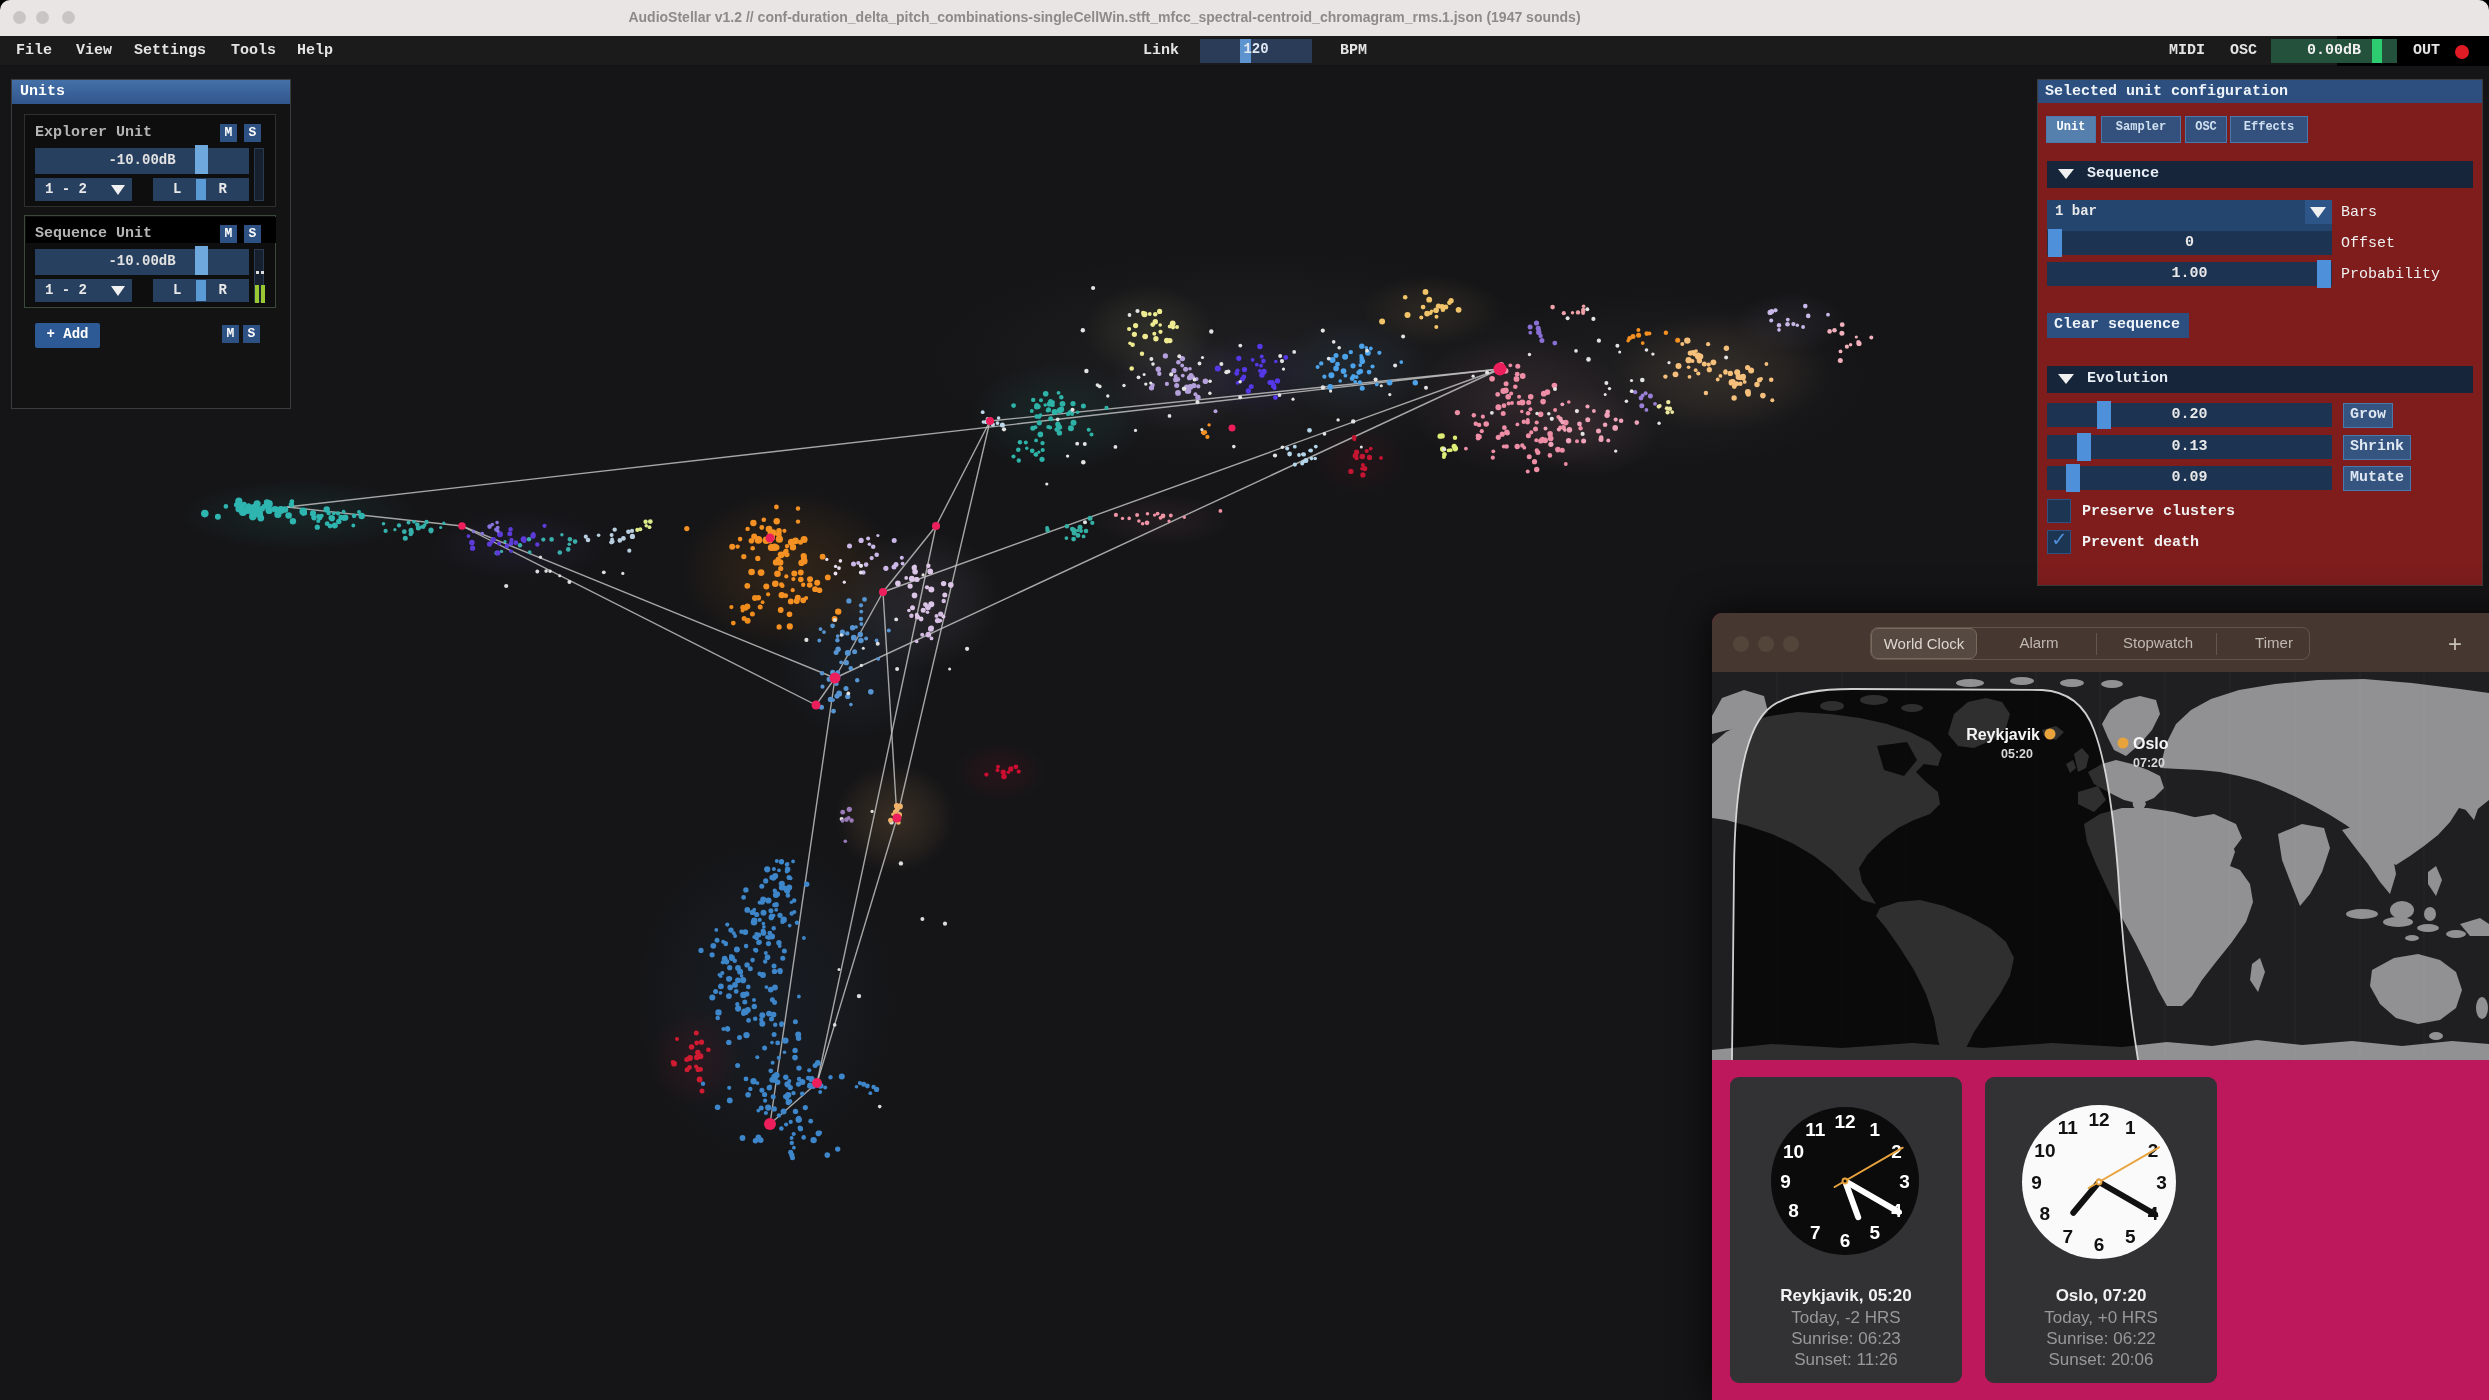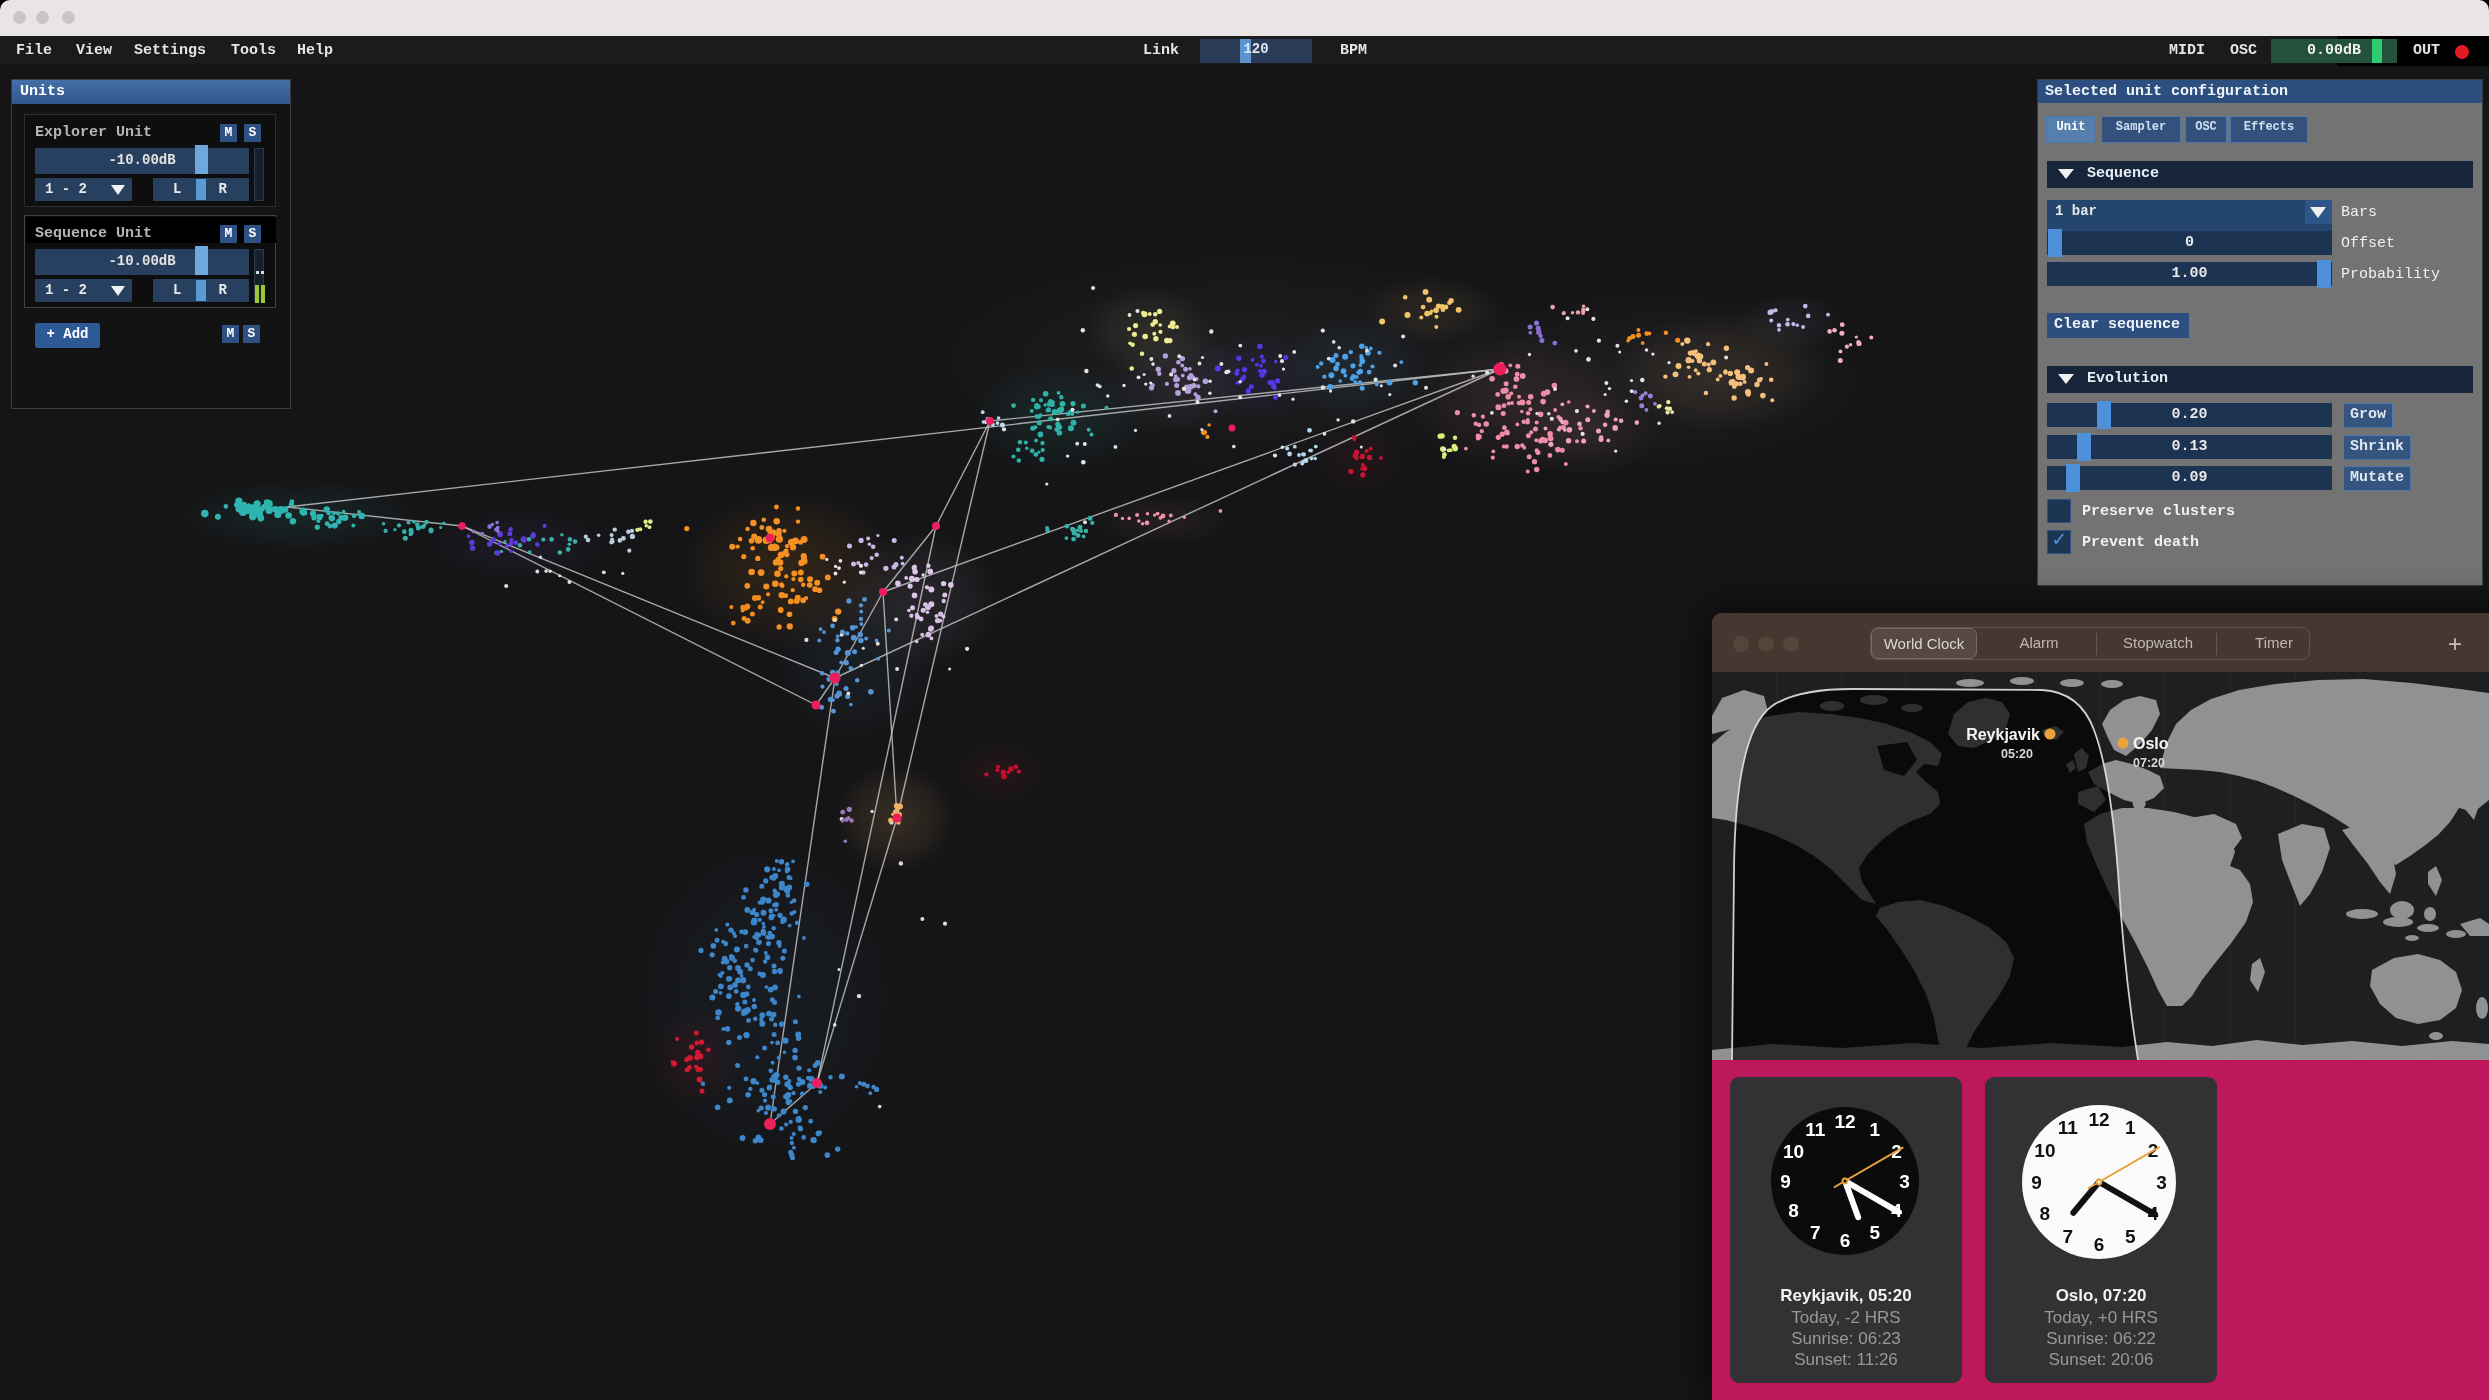--- a/index.html
+++ b/index.html
@@ -34,21 +34,21 @@
 .drow { position:absolute; left:10px; top:63px; width:97px; height:23px; background:#28405f; color:#e8e8e8; }
 .drow .dtext { position:absolute; left:10px; top:3px; font-size:14px; font-weight:bold; }
 .dtri { position:absolute; right:7px; top:7px; width:0; height:0; border-left:7px solid transparent; border-right:7px solid transparent; border-top:10px solid #f0f0f0; }
 .pan { position:absolute; left:128px; top:63px; width:96px; height:23px; background:#28405f; }
 .pan .L { position:absolute; left:20px; top:3px; font-size:14px; font-weight:bold; color:#e8e8e8; }
 .pan .R { position:absolute; right:22px; top:3px; font-size:14px; font-weight:bold; color:#e8e8e8; }
 .pan .pbar { position:absolute; left:43px; top:1px; width:10px; height:21px; background:#5b9bd5; }
 .meterstrip { position:absolute; left:229px; top:33px; width:10px; height:53px; background:#16202e; border:1px solid #2a3a50; }
 #addbtn { position:absolute; left:23px; top:243px; width:65px; height:25px; background:#2d5a94; color:#fff; font-size:14px; font-weight:bold; text-align:center; padding-top:3px; border-radius:2px; }
 
-#cfg { left:2037px; top:79px; width:446px; height:507px; background:#737373; border:1px solid #3c3c3c; }
+#cfg { left:2037px; top:79px; width:446px; height:507px; background:#7f1d1d; border:1px solid #3c3c3c; }
 #cfg .hd { position:absolute; left:0; top:0; width:444px; height:23px; background:#2c4f80; color:#eef3f8; font-size:15px; font-weight:bold; padding:3px 0 0 7px; }
 .tab { position:absolute; top:36px; height:27px; background:#33517c; border:1px solid #4a79ad; color:#cfe0f0; font-size:12px; font-weight:bold; text-align:center; padding-top:3px; }
 .sechd { position:absolute; left:9px; width:426px; height:27px; background:#17253a; color:#e8eef5; font-size:15px; font-weight:bold; }
 .sechd .tri { position:absolute; left:11px; top:8px; width:0; height:0; border-left:8px solid transparent; border-right:8px solid transparent; border-top:10px solid #f0f0f0; }
 .sechd .t { position:absolute; left:40px; top:4px; }
 .slider { position:absolute; left:9px; width:285px; height:24px; background:#1d3352; }
 .slider .val { position:absolute; width:100%; top:3px; text-align:center; font-size:15px; font-weight:bold; color:#e8e8e8; }
 .slider .hnd { position:absolute; top:-2px; width:14px; height:28px; background:#4e90d9; }
 .rlabel { position:absolute; left:303px; font-size:15px; font-weight:normal; color:#f0f0f0; }
 .ebtn { position:absolute; left:305px; background:#35547f; border:1px solid #4a79ad; color:#dfe8f2; font-size:15px; font-weight:bold; text-align:center; height:25px; padding:2px 6px 0 6px; }
@@ -56,20 +56,21 @@
 .clabel { position:absolute; left:44px; font-size:15px; font-weight:bold; color:#f0f0f0; }
 </style>
 <style>.ctxt { position:absolute; left:0; width:232px; text-align:center; font-family:"Liberation Sans",sans-serif; font-size:17px; color:#98989a; }</style>
 </head>
 <body>
 <div class="abs" id="canvas"></div>
 <div class="abs" id="titlebar">
   <div class="tl" style="left:13px"></div>
   <div class="tl" style="left:36px"></div>
   <div class="tl" style="left:62px"></div>
+  <div id="wtitle">AudioStellar v1.2 // conf-duration_delta_pitch_combinations-singleCellWin.stft_mfcc_spectral-centroid_chromagram_rms.1.json (1947 sounds)</div>
 </div>
 <div class="abs" id="menubar">
   <span class="mi" style="left:16px">File</span>
   <span class="mi" style="left:76px">View</span>
   <span class="mi" style="left:134px">Settings</span>
   <span class="mi" style="left:231px">Tools</span>
   <span class="mi" style="left:297px">Help</span>
   <span class="mi" style="left:1143px">Link</span>
   <div id="bpmbox">
       <div id="bpmcur"></div>

